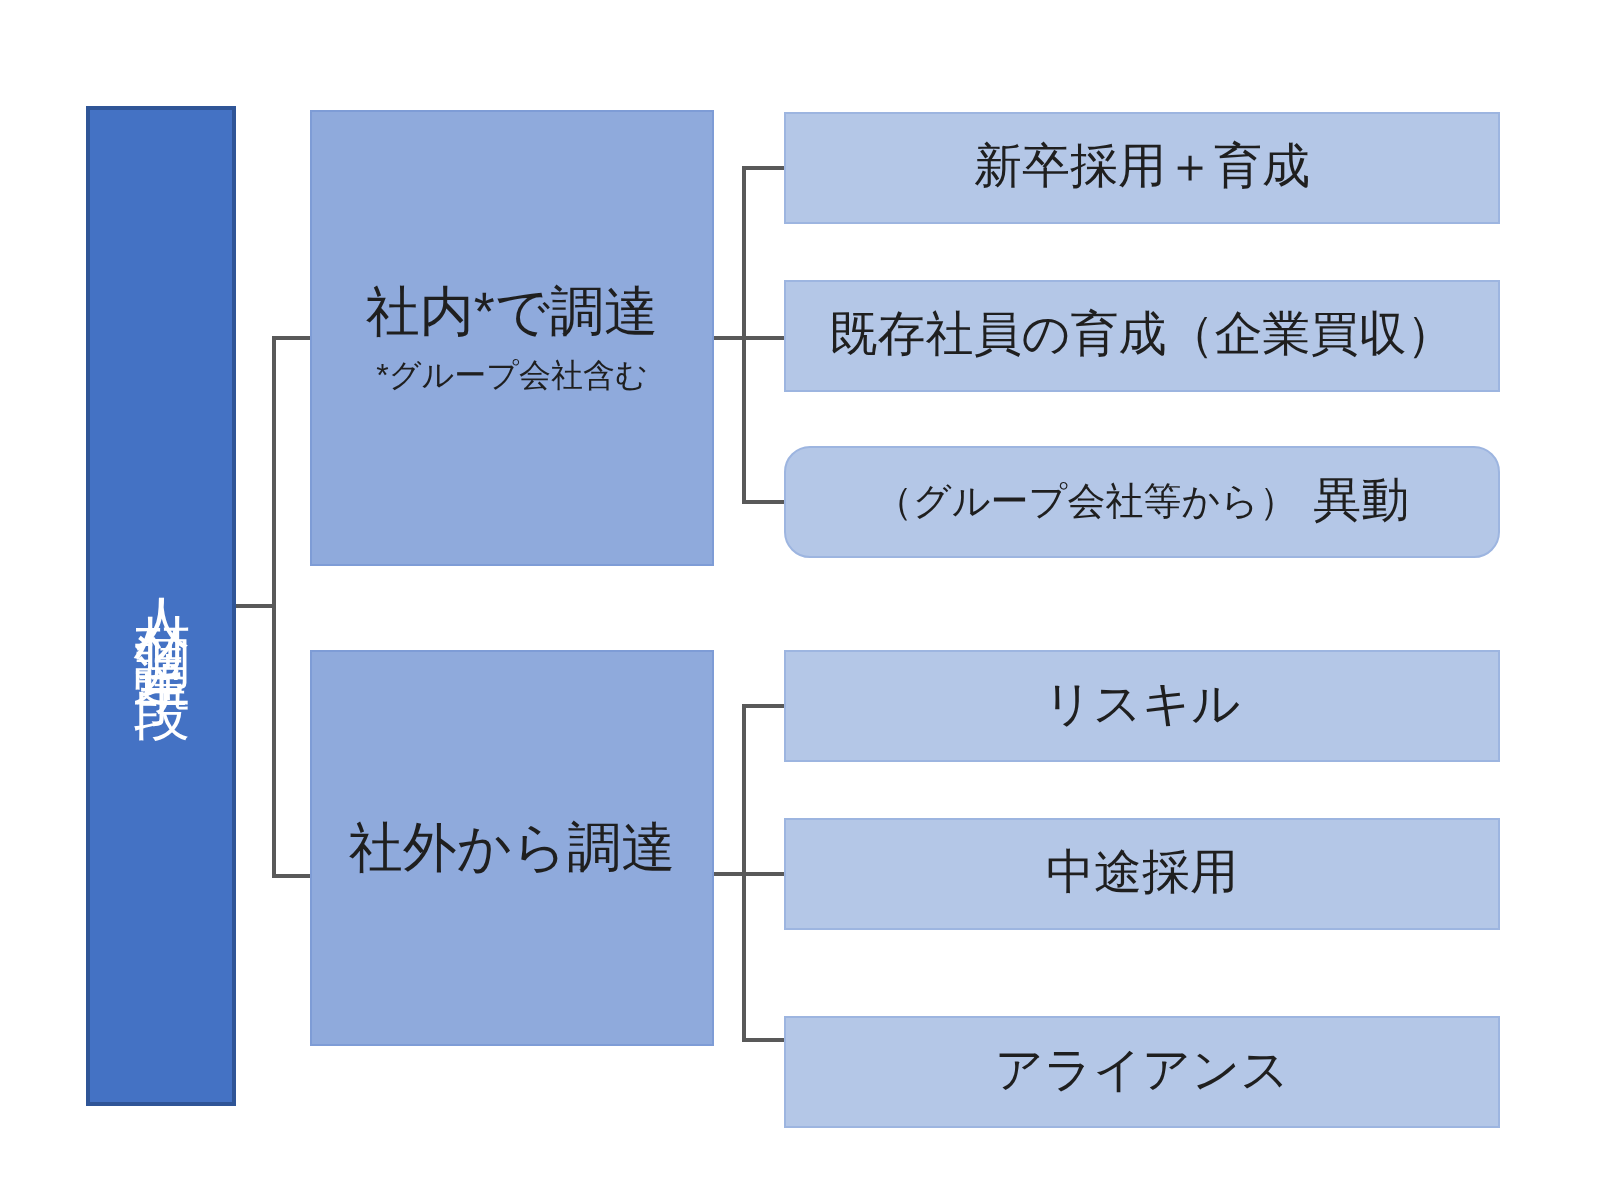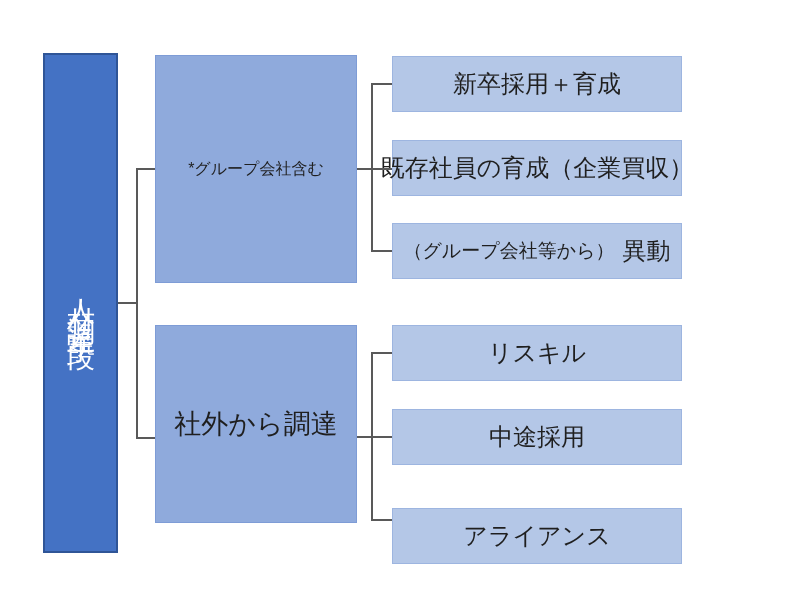--- a/index.html
+++ b/index.html
@@ -45,27 +45,27 @@
     border: 1px solid var(--branch-border, #7E9CD6);
     flex-direction: column;
     gap: 6px;
   }
   .branch-internal { top: 55px;  height: 228px; }
   .branch-external { top: 325px; height: 198px; }
   .branch-title { font-size: 27px; line-height: 1.2; white-space: nowrap; }
   .branch-subtitle { font-size: 16px; line-height: 1.2; white-space: nowrap; }
   
   .leaf-box {
-    left: 392px; width: 290px; height: 56px;
+    left: 392px; width: 358px; height: 56px;
     background: var(--leaf-fill, #B4C7E7);
     border: 1px solid var(--leaf-border, #9DB5E0);
   }
   .leaf-1 { top: 56px; }
   .leaf-2 { top: 140px; }
-  .leaf-3 { top: 223px; }
+  .leaf-3 { top: 223px; border-radius: 13px; }
   .leaf-4 { top: 325px; }
   .leaf-5 { top: 409px; }
   .leaf-6 { top: 508px; }
   .leaf-label { font-size: 24px; line-height: 1.2; white-space: nowrap; }
   .leaf-prefix { font-size: 19px; margin-right: 8px; white-space: nowrap; }
   
   .conn {
     position: absolute;
     background: var(--connector, #595959);
   }
@@ -85,20 +85,21 @@
 </head>
 <body>
 
 <div class="stage">
 
   <div class="box root-box">
     <span class="root-label">人材調達手段</span>
   </div>
 
   <div class="box branch-box branch-internal">
+    <span class="branch-title">社内*で調達</span>
     <span class="branch-subtitle">*グループ会社含む</span>
   </div>
 
   <div class="box branch-box branch-external">
     <span class="branch-title">社外から調達</span>
   </div>
 
   <div class="box leaf-box leaf-1">
     <span class="leaf-label">新卒採用＋育成</span>
   </div>

